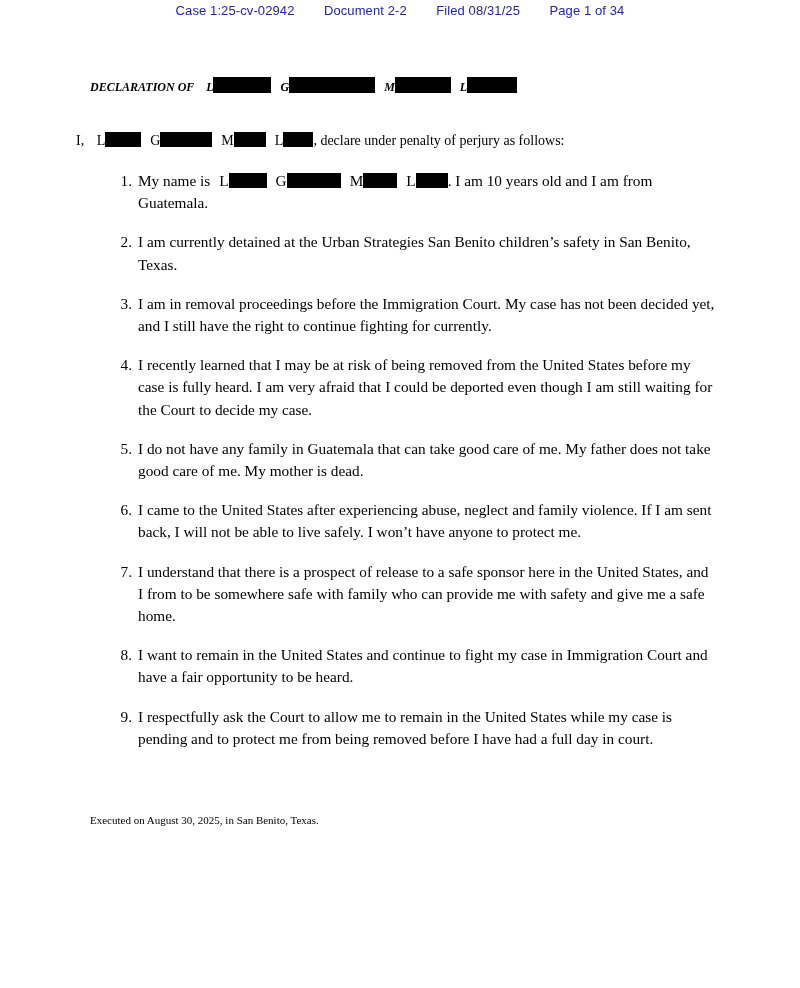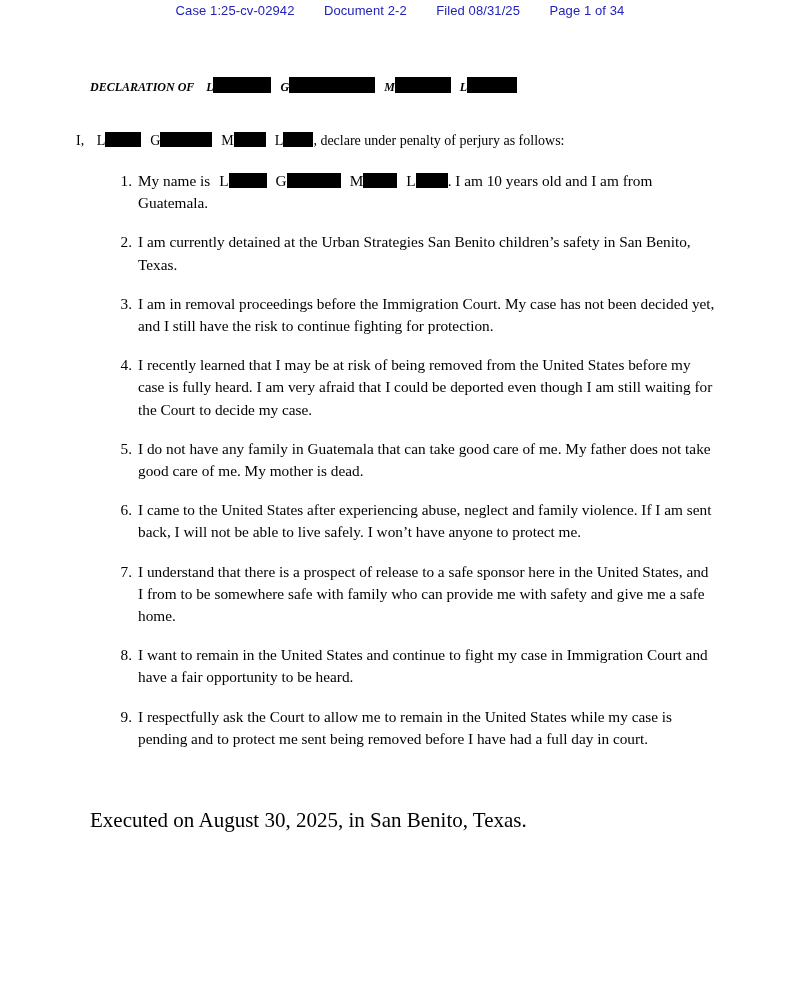--- a/index.html
+++ b/index.html
@@ -58,21 +58,21 @@
     top: 131px;
     font-size: 14px;
     line-height: 20px;
     white-space: nowrap;
   }
 
   .executed-line {
     position: absolute;
     left: 90px;
     top: 810px;
-    font-size: 21px;
+    font-size: 11px;
     line-height: 20px;
     white-space: nowrap;
   }
 
   
   .claims {
     position: absolute;
     left: 90px;
     top: 170px;
     width: 625px;
@@ -136,21 +136,21 @@
       <div class="claim">
         <span class="claim-num">1.</span>
         <span class="claim-text"><span>My name is</span><span><span class="nm-gap"></span><span class="initial">L</span><span class="redact" style="width: 38px;"></span><span class="nm-gap"></span><span class="initial">G</span><span class="redact" style="width: 54px;"></span><span class="nm-gap"></span><span class="initial">M</span><span class="redact" style="width: 34px;"></span><span class="nm-gap"></span><span class="initial">L</span><span class="redact" style="width: 32px;"></span></span><span>. I am 10 years old and I am from Guatemala.</span></span>
       </div>
       <div class="claim">
         <span class="claim-num">2.</span>
         <span class="claim-text">I am currently detained at the Urban Strategies San Benito children’s safety in San Benito, Texas.</span>
       </div>
       <div class="claim">
         <span class="claim-num">3.</span>
-        <span class="claim-text">I am in removal proceedings before the Immigration Court. My case has not been decided yet, and I still have the risk to continue fighting for protection.</span>
+        <span class="claim-text">I am in removal proceedings before the Immigration Court. My case has not been decided yet, and I still have the right to continue fighting for currently.</span>
       </div>
       <div class="claim">
         <span class="claim-num">4.</span>
         <span class="claim-text">I recently learned that I may be at risk of being removed from the United States before my case is fully heard. I am very afraid that I could be deported even though I am still waiting for the Court to decide my case.</span>
       </div>
       <div class="claim">
         <span class="claim-num">5.</span>
         <span class="claim-text">I do not have any family in Guatemala that can take good care of me. My father does not take good care of me. My mother is dead.</span>
       </div>
       <div class="claim">
@@ -160,19 +160,19 @@
       <div class="claim">
         <span class="claim-num">7.</span>
         <span class="claim-text">I understand that there is a prospect of release to a safe sponsor here in the United States, and I from to be somewhere safe with family who can provide me with safety and give me a safe home.</span>
       </div>
       <div class="claim">
         <span class="claim-num">8.</span>
         <span class="claim-text">I want to remain in the United States and continue to fight my case in Immigration Court and have a fair opportunity to be heard.</span>
       </div>
       <div class="claim">
         <span class="claim-num">9.</span>
-        <span class="claim-text">I respectfully ask the Court to allow me to remain in the United States while my case is pending and to protect me sent being removed before I have had a full day in court.</span>
+        <span class="claim-text">I respectfully ask the Court to allow me to remain in the United States while my case is pending and to protect me from being removed before I have had a full day in court.</span>
       </div>
     </div>
 
   <div class="executed-line">Executed on August 30, 2025, in San Benito, Texas.</div>
 
 </div>
 
 </body></html>

